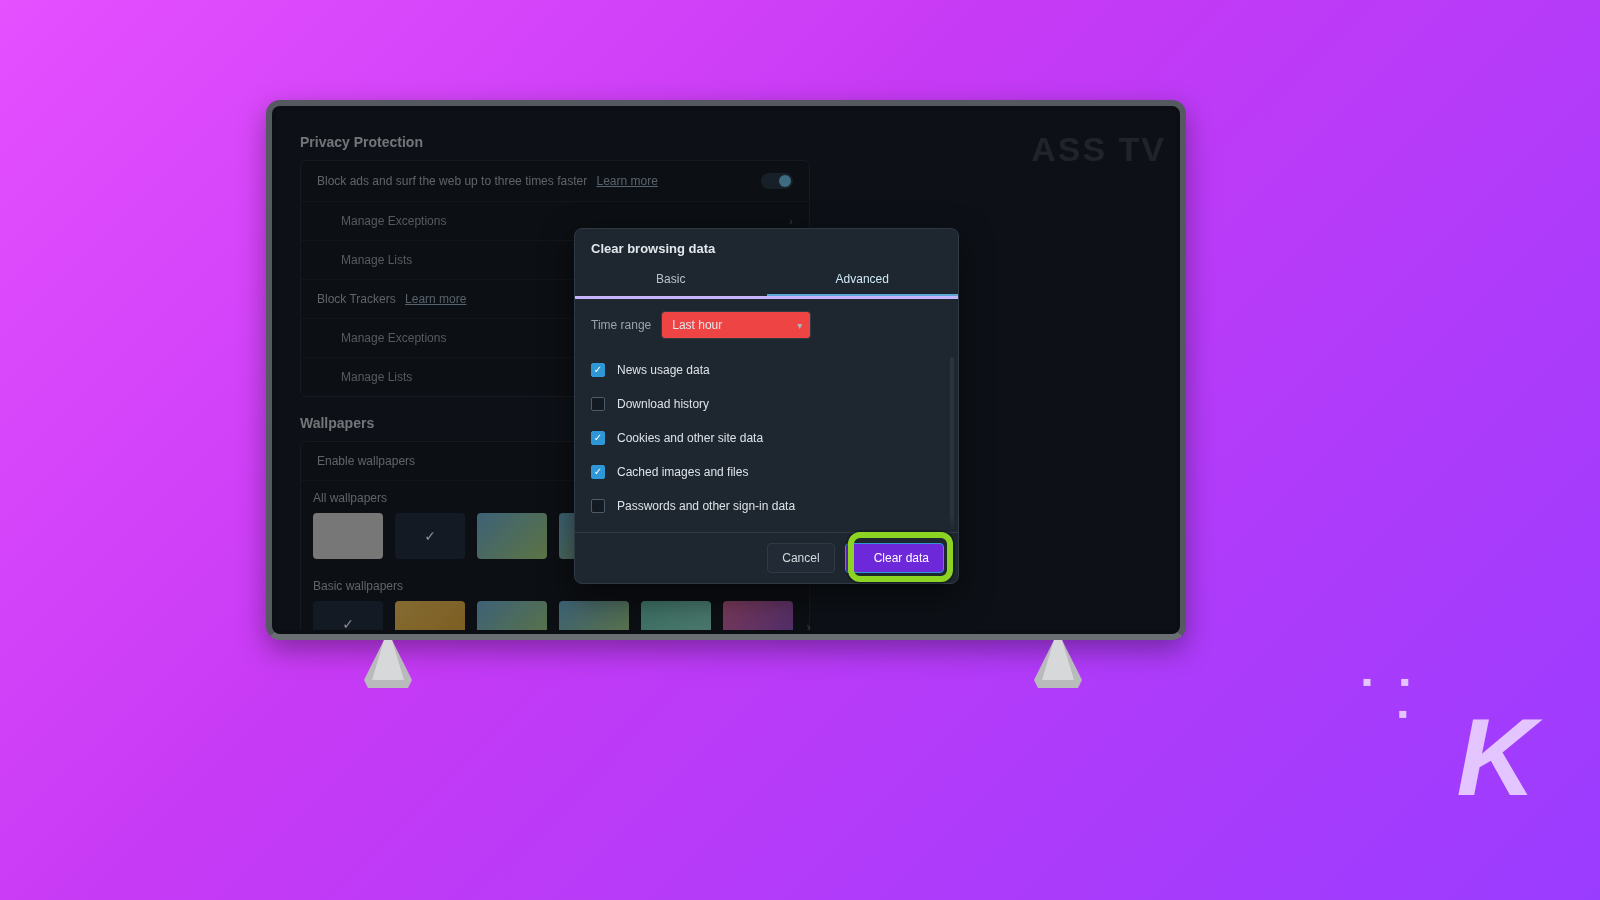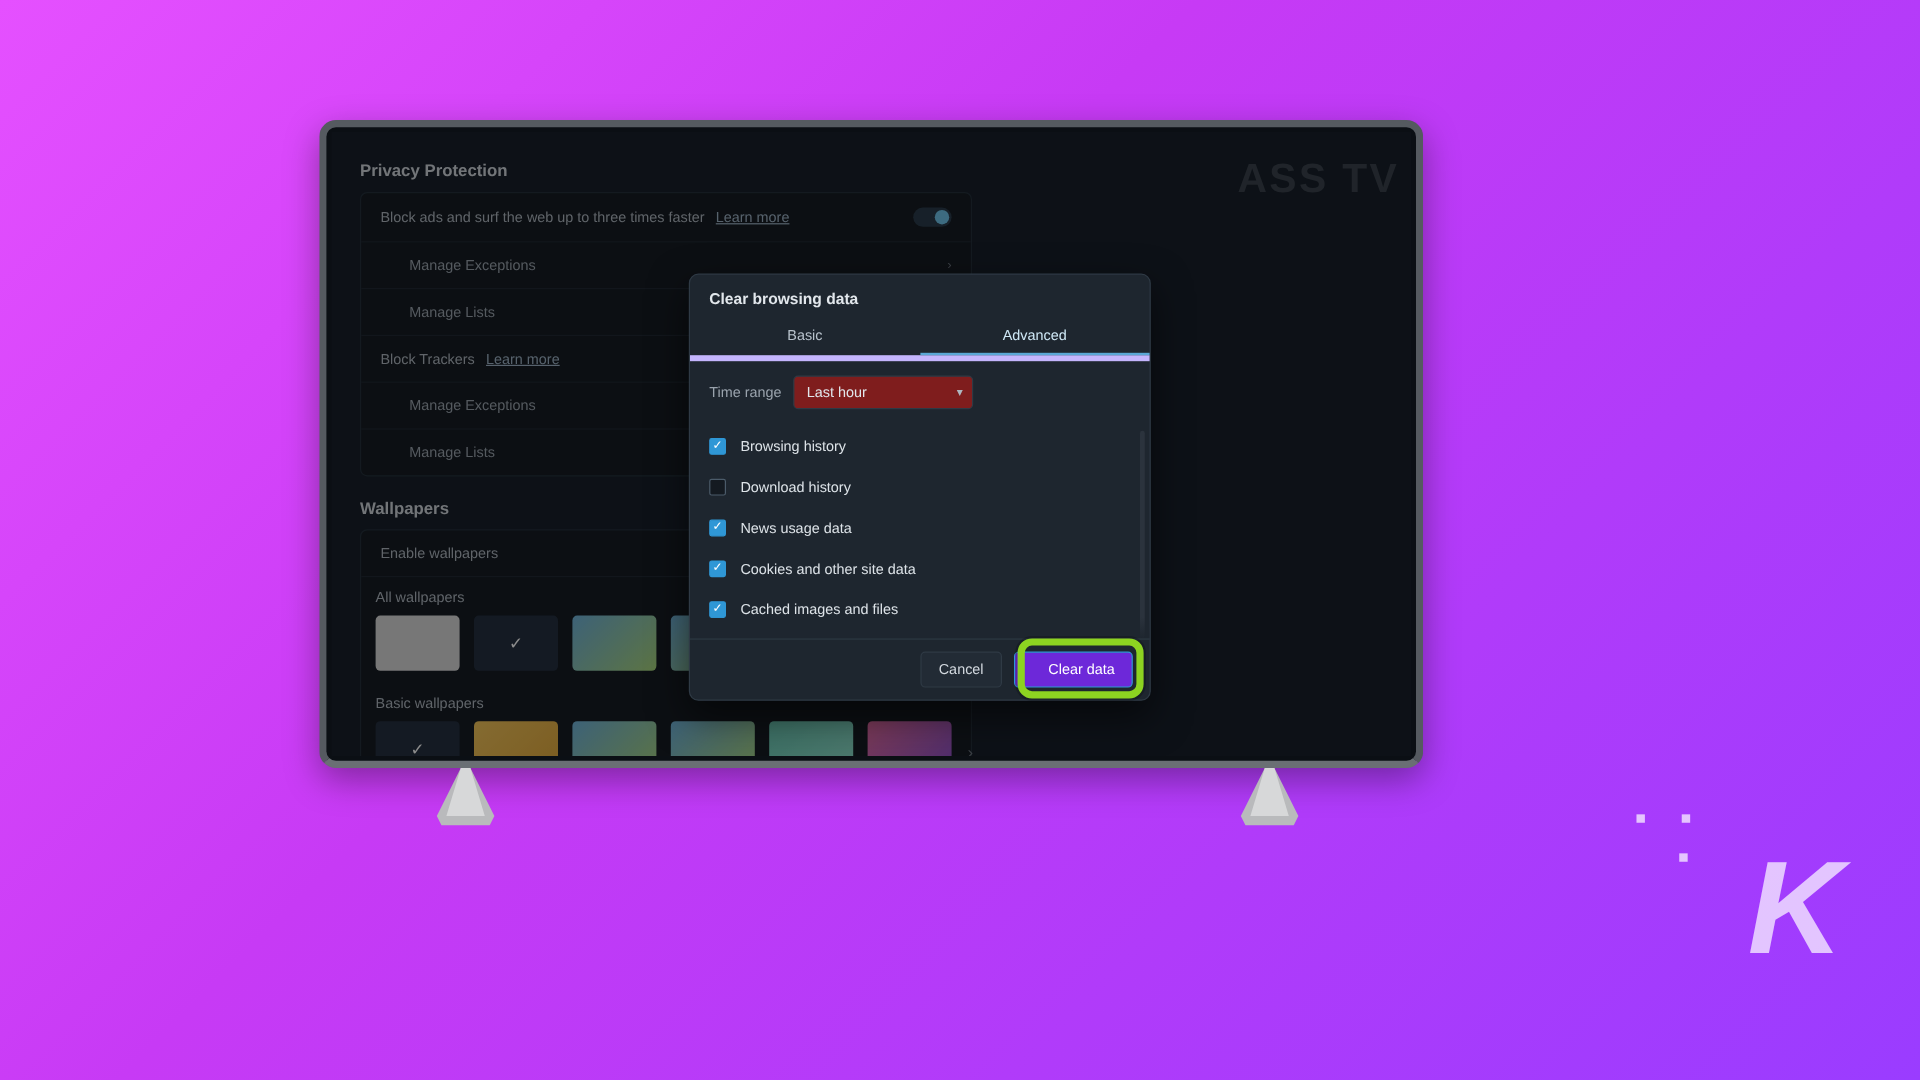--- a/index.html
+++ b/index.html
@@ -83,28 +83,28 @@
   
   .dialog {
     position: absolute; left: 298px; top: 118px;
     width: 385px; height: 356px;
     background: #1e262f; border: 1px solid #2f3a45; border-radius: 8px;
     box-shadow: 0 12px 32px rgba(0,0,0,0.55);
     color: #e2e7ec; display: flex; flex-direction: column;
     font-size: 12px;
   }
   .dialog-title { padding: 12px 16px 8px 16px; font-size: 13px; font-weight: 600; }
-  .tabs { display: flex; border-bottom: 5px solid #c4b5fd; justify-content: center; }
+  .tabs { display: flex; border-bottom: 3px solid #c4b5fd; justify-content: center; }
   .tab { flex: 1; text-align: center; padding: 8px 0; font-size: 12px; color: #b8c2cc; }
   .tab.active { color: #cfe8f6; border-bottom: 2px solid #5aa8d6; }
   .dialog-body { padding: 12px 16px; flex: 1; overflow: hidden; position: relative; }
   .time-row { display: flex; align-items: center; gap: 10px; margin-bottom: 14px; }
   .time-label { color: #9aa3ad; font-size: 12px; }
   .select {
-    background: #7f1d1d; border: 1px solid #2f3a45; border-radius: 4px;
+    background: #ef4444; border: 1px solid #2f3a45; border-radius: 4px;
     padding: 6px 28px 6px 10px; font-size: 12px; color: #e2e7ec;
     position: relative; width: 150px;
   }
   .select::after {
     content: "▾"; position: absolute; right: 8px; top: 50%;
     transform: translateY(-50%); font-size: 10px; color: #aeb6bf;
   }
   .check-row {
     display: flex; align-items: center; gap: 12px;
     padding: 10px 0; color: #dde3e8; font-size: 12px;
@@ -227,29 +227,25 @@
         <div class="scrollbar-stub"></div>
         <div class="time-row">
           <span class="time-label">Time range</span>
           <div class="select">
             <span>Last hour</span>
           </div>
         </div>
         <div id="check-list">
             <div class="check-row">
               <span class="cbox checked"></span>
-              <span>Browsing history</span>
+              <span>News usage data</span>
             </div>
             <div class="check-row">
               <span class="cbox"></span>
               <span>Download history</span>
-            </div>
-            <div class="check-row">
-              <span class="cbox checked"></span>
-              <span>News usage data</span>
             </div>
             <div class="check-row">
               <span class="cbox checked"></span>
               <span>Cookies and other site data</span>
             </div>
             <div class="check-row">
               <span class="cbox checked"></span>
               <span>Cached images and files</span>
             </div>
             <div class="check-row">

